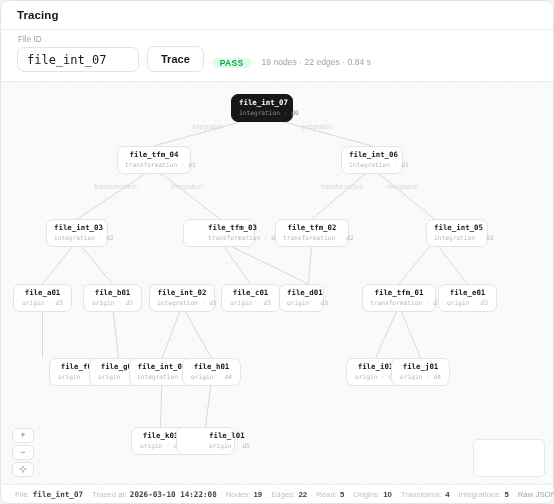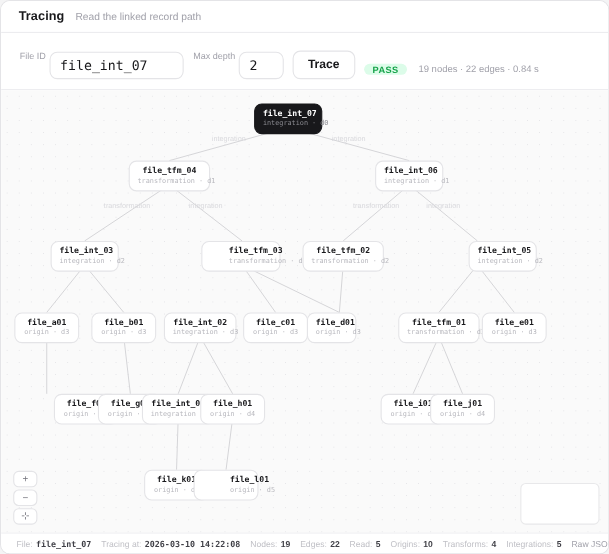--- a/index.html
+++ b/index.html
@@ -45,21 +45,21 @@
   
   .controlbar {
     flex: 0 0 52px;
     border-bottom: 1px solid #ececef;
     display: flex;
     align-items: flex-end;
     padding: 0 16px 9px 16px;
     gap: 8px;
     background: #fff;
   }
-  .field { display: flex; flex-direction: row; gap: 3px; }
+  .field { display: flex; flex-direction: column; gap: 3px; }
   .field-label {
     font-size: 8.2px;
     color: #a1a1aa;
     padding-left: 1px;
   }
   .input-box {
     border: 1px solid #e4e4e7;
     border-radius: 7px;
     height: 25px;
     display: flex;
@@ -207,34 +207,27 @@
   .statusbar .sv.mono { font-family: "DejaVu Sans Mono", monospace; font-size: 7.6px; }
   .statusbar .rawjson { margin-left: auto; color: #a1a1aa; cursor: pointer; }
 </style>
 </head>
 <body>
 
 <div id="app">
 
   <div class="titlebar">
     <span class="title">Tracing</span>
-    <span class="subtitle">Read the linked record path</span>
   </div>
 
   <div class="controlbar">
     <div class="field">
       <span class="field-label">File ID</span>
       <div class="input-box input-fileid">
         <span>file_int_07</span>
-      </div>
-    </div>
-    <div class="field">
-      <span class="field-label">Max depth</span>
-      <div class="input-box input-depth">
-        <span>2</span>
       </div>
     </div>
     <div class="trace-btn">Trace</div>
     <div class="pass-badge">PASS</div>
     <div class="run-stats">19 nodes · 22 edges  · 0.84 s</div>
   </div>
 
   <div class="canvas">
     <svg class="edges" id="edge-layer">
         <line x1="261" y1="34" x2="153" y2="64" class="edge-path"></line>
@@ -364,21 +357,21 @@
 
     <div class="minimap"></div>
   </div>
 
   <div class="statusbar">
     <span class="st">
       <span>File:</span>
       <span class="sv mono">file_int_07</span>
     </span>
     <span class="st">
-      <span>Tracing at:</span>
+      <span>Traced at:</span>
       <span class="sv mono">2026-03-10 14:22:08</span>
     </span>
     <span class="st">
       <span>Nodes:</span>
       <span class="sv">19</span>
     </span>
     <span class="st">
       <span>Edges:</span>
       <span class="sv">22</span>
     </span>

